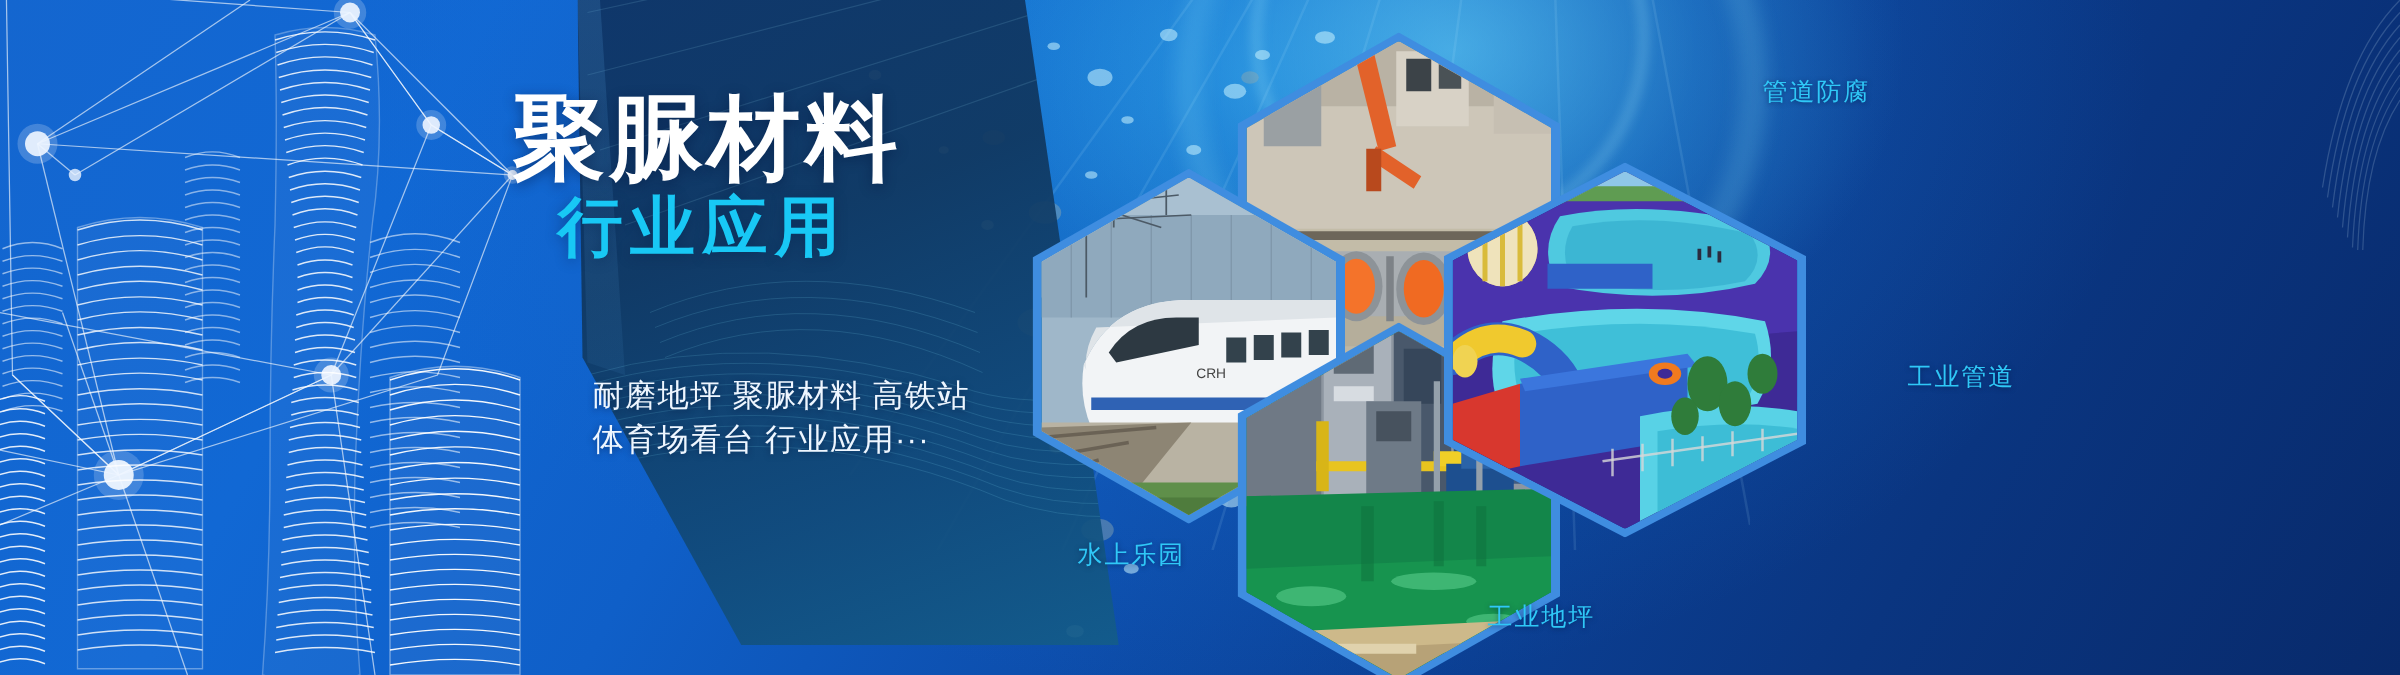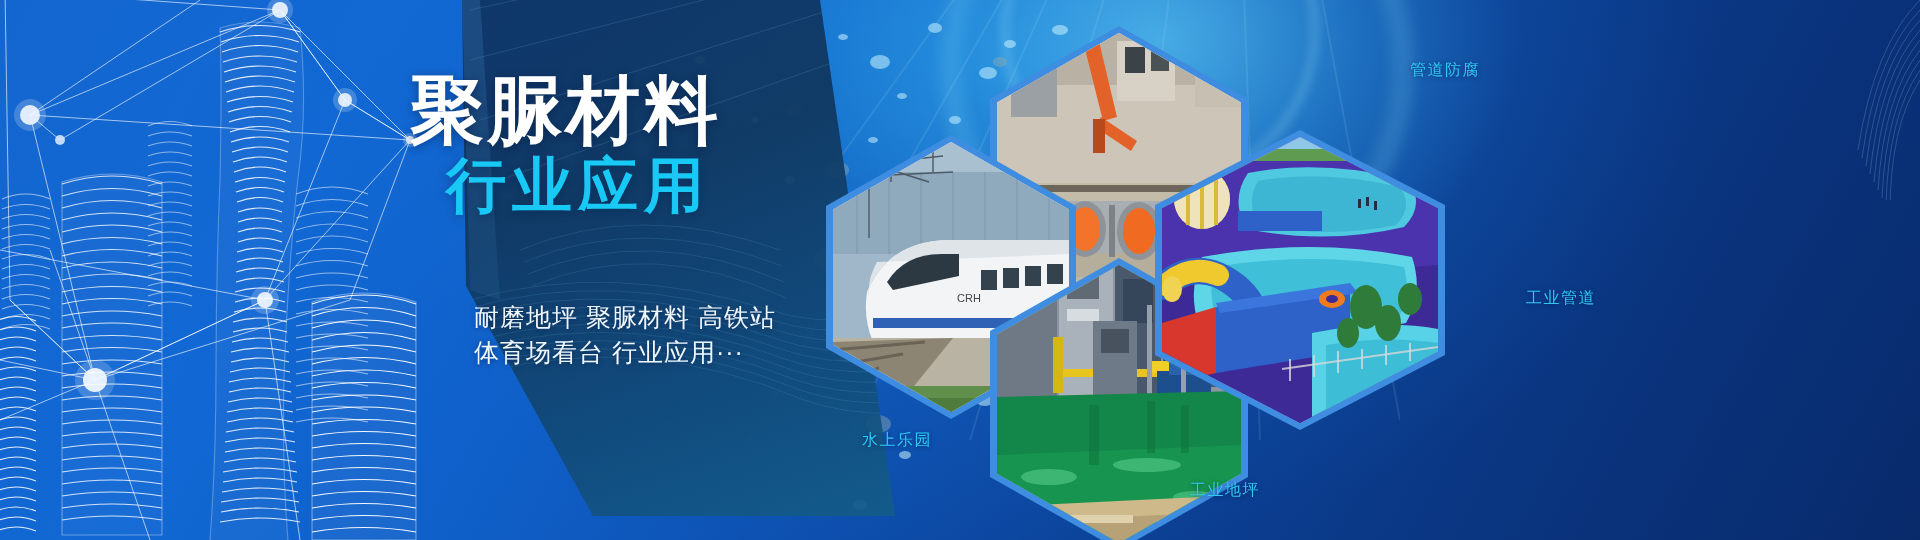--- a/index.html
+++ b/index.html
@@ -50,21 +50,21 @@
   
   .text-block{position:absolute;left:0;top:0;width:900px;height:540px;}
   .t-main{
     position:absolute;left:410px;top:74px;
     font-size:74px;line-height:1;font-weight:bold;color:#ffffff;
     letter-spacing:4px;
     text-shadow:0 2px 10px rgba(0,20,60,.45);
   }
   .t-sub{
     position:absolute;left:446px;top:156px;
-    font-size:60px;line-height:1;font-weight:bold;color:#18c8f5;
+    font-size:52px;line-height:1;font-weight:bold;color:#18c8f5;
     letter-spacing:6px;
     text-shadow:0 2px 10px rgba(0,30,70,.4);
   }
   .t-en{
     position:absolute;left:452px;top:238px;
     font-size:52px;line-height:1;font-weight:300;color:#16c6f5;
     letter-spacing:1px;
   }
   .t-desc{
     position:absolute;left:474px;top:300px;
@@ -76,25 +76,25 @@
   
   .hexwrap{position:absolute;left:790px;top:0;width:1130px;height:540px;}
   .hex{
     position:absolute;
     clip-path:polygon(50% 0%,100% 25%,100% 75%,50% 100%,0% 75%,0% 25%);
   }
   .hex-ring{ background:#3f8de0; }
   .hex-inner{
     position:absolute;left:7px;top:7px;right:7px;bottom:7px;
     clip-path:polygon(50% 0%,100% 25%,100% 75%,50% 100%,0% 75%,0% 25%);
-    background:#ffffff;overflow:hidden;
+    background:#0369a1;overflow:hidden;
   }
   .hex-photo{position:absolute;left:0;top:0;width:100%;height:100%;}
   .hexlabel{
-    position:absolute;font-size:16px;color:#2fc8f7;letter-spacing:1.5px;
+    position:absolute;font-size:20px;color:#2fc8f7;letter-spacing:1.5px;
     white-space:nowrap;text-shadow:0 1px 4px rgba(0,20,60,.55);
   }
 
   
   .corner{position:absolute;right:0;top:0;width:150px;height:200px;opacity:.55;}
 </style>
 </head>
 <body>
 
 <div id="banner">

